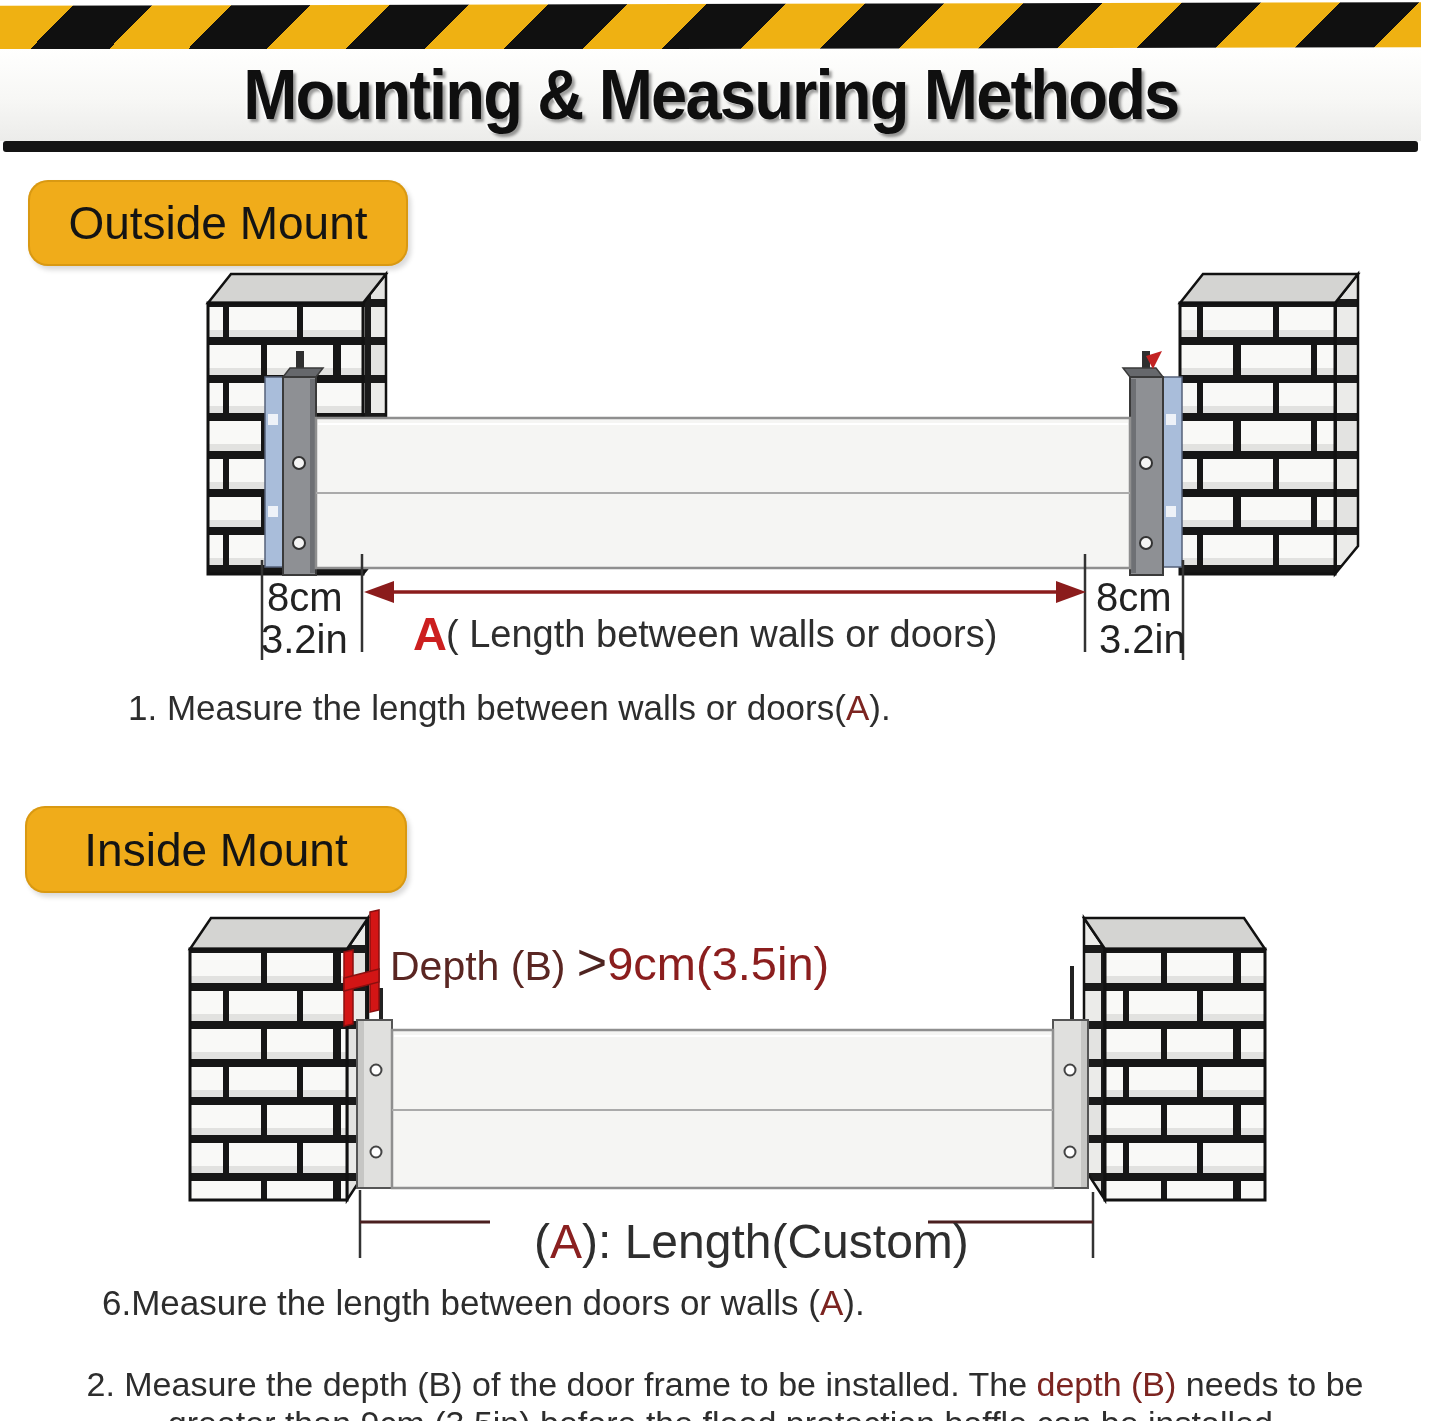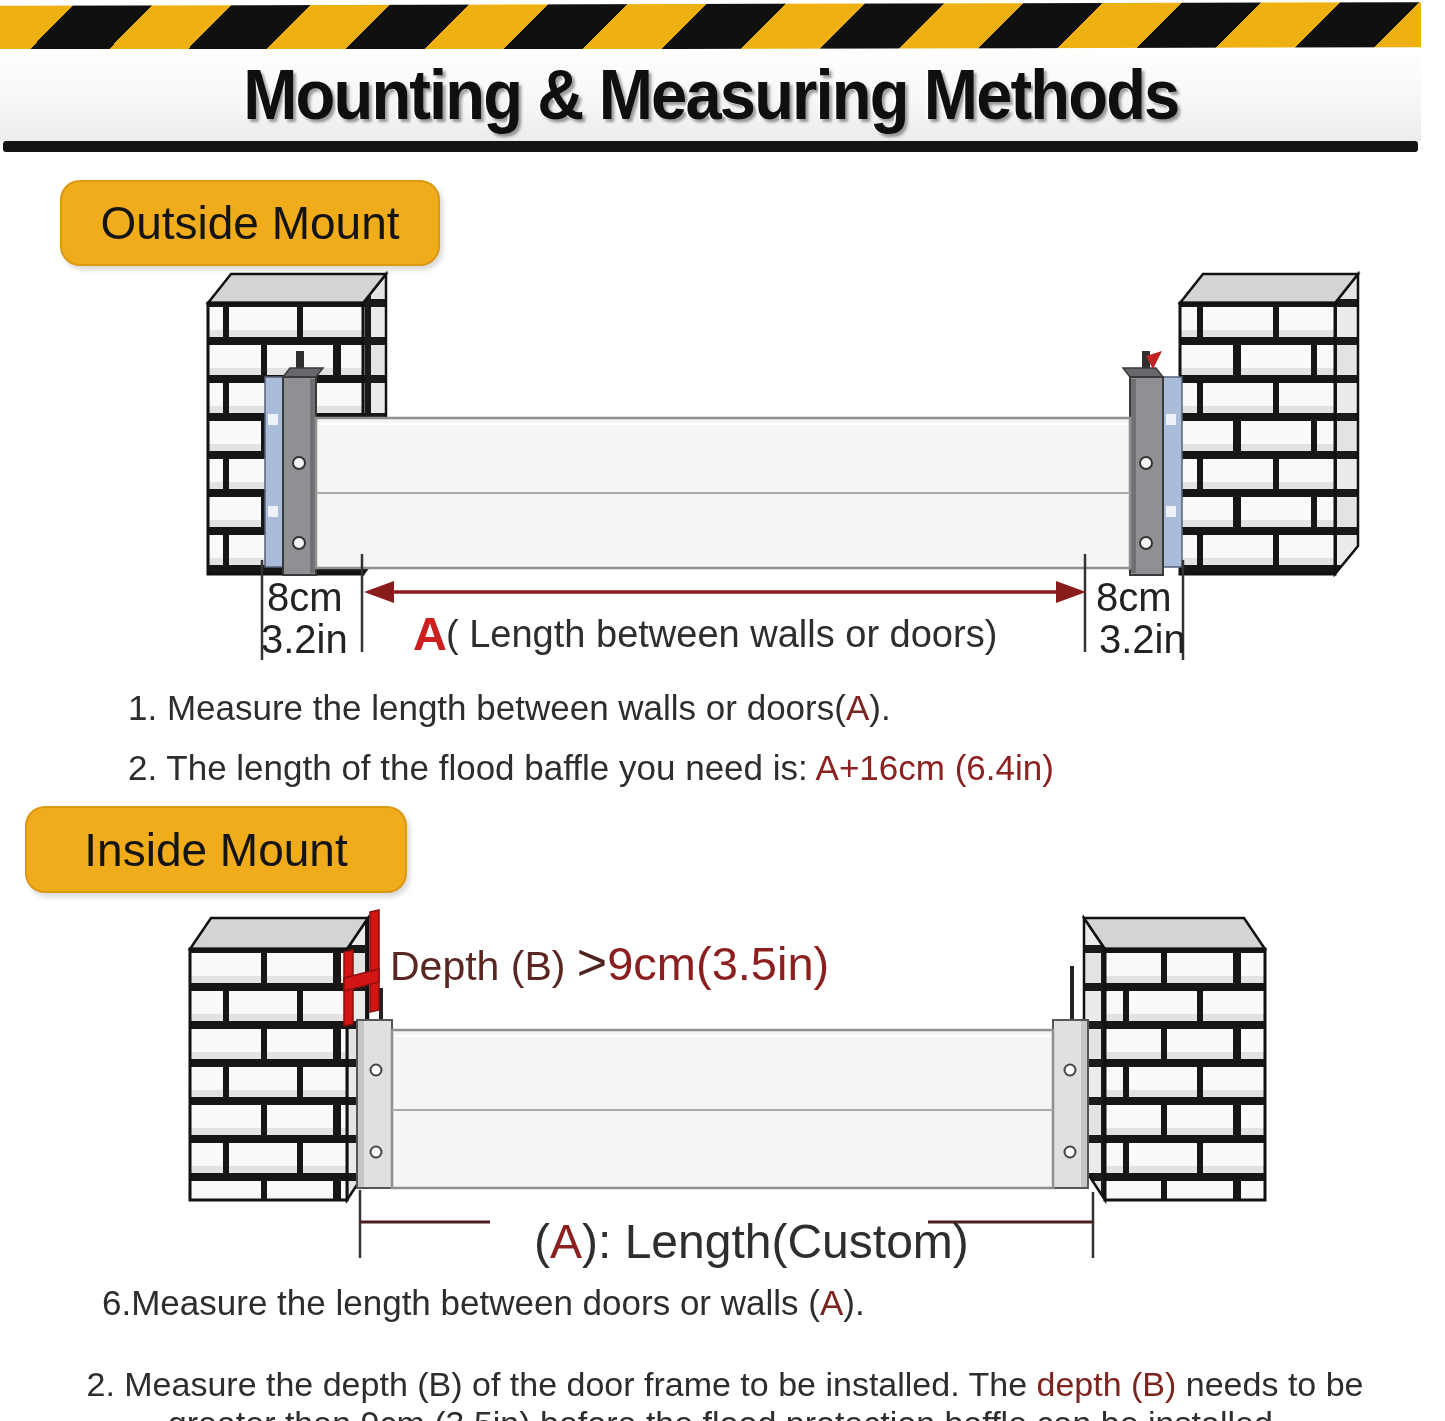--- a/index.html
+++ b/index.html
@@ -14,21 +14,21 @@
          display:flex;align-items:center;justify-content:center;}
   .title{font-size:70px;font-weight:bold;letter-spacing:-2px;color:#0f0f0f;white-space:nowrap;
          transform:scaleX(.93);
          text-shadow:-2px 0 0 rgba(255,255,255,.75), 3px 3px 3px rgba(0,0,0,.38);}
   .titlebar{position:absolute;top:141px;left:3px;right:3px;height:11px;background:#141414;border-radius:3px;}
   
   .pill{position:absolute;background:#f0ac1a;border-radius:20px;
         display:flex;align-items:center;justify-content:center;
         font-size:46px;color:#141414;
         box-shadow:inset 0 0 0 2px rgba(176,118,6,.35), 3px 4px 5px rgba(0,0,0,.15);}
-  .pill.outside{left:28px;top:180px;width:380px;height:86px;margin-left:32px;}
+  .pill.outside{left:28px;top:180px;width:380px;height:86px;}
   .pill.inside{left:25px;top:806px;width:382px;height:87px;}
   
   svg.diagram{position:absolute;left:0;pointer-events:none;}
   svg text{font-family:"Liberation Sans",sans-serif;}
   
   .step{position:absolute;font-size:35px;color:#2d2d2d;white-space:nowrap;}
   .o-step1{left:128px;top:688px;}
   .o-step2{left:128px;top:748px;}
   .i-step1{left:102px;top:1283px;}
   .i-step2{left:30px;top:1337px;width:1390px;white-space:normal;text-align:center;line-height:1.15;font-size:34px;margin-top:28px;}
@@ -129,23 +129,20 @@
       <text x="413" y="650" font-size="47" font-weight="bold" fill="#cc1f1f">A</text>
       <text x="446" y="647" font-size="38" fill="#2e2e2e">( Length between walls or doors)</text>
       <text x="1096" y="611" font-size="40" fill="#222">8cm</text>
       <text x="1099" y="653" font-size="40" fill="#222">3.2in</text>
     </g>
   </svg>
 
   <div class="step o-step1">
     <span>1. Measure the length between walls or doors(</span><span class="mar">A</span><span>).</span>
   </div>
-  <div class="step o-step2">
-    <span>2. The length of the flood baffle you need is: </span><span class="red2">A+16cm (6.4in)</span>
-  </div>
 
   <svg class="diagram" style="top:880px" width="1445" height="420" viewBox="0 880 1445 420">
     <defs>
       <pattern id="brickB" width="150" height="76" patternUnits="userSpaceOnUse">
         <rect width="150" height="76" fill="#161616"></rect>
         <g fill="#f9f9f7">
           <rect x="3" y="3" width="70" height="30"></rect>
             <rect x="79" y="3" width="68" height="30"></rect>
           <rect x="0" y="41" width="33" height="30"></rect>
             <rect x="41" y="41" width="70" height="30"></rect>

